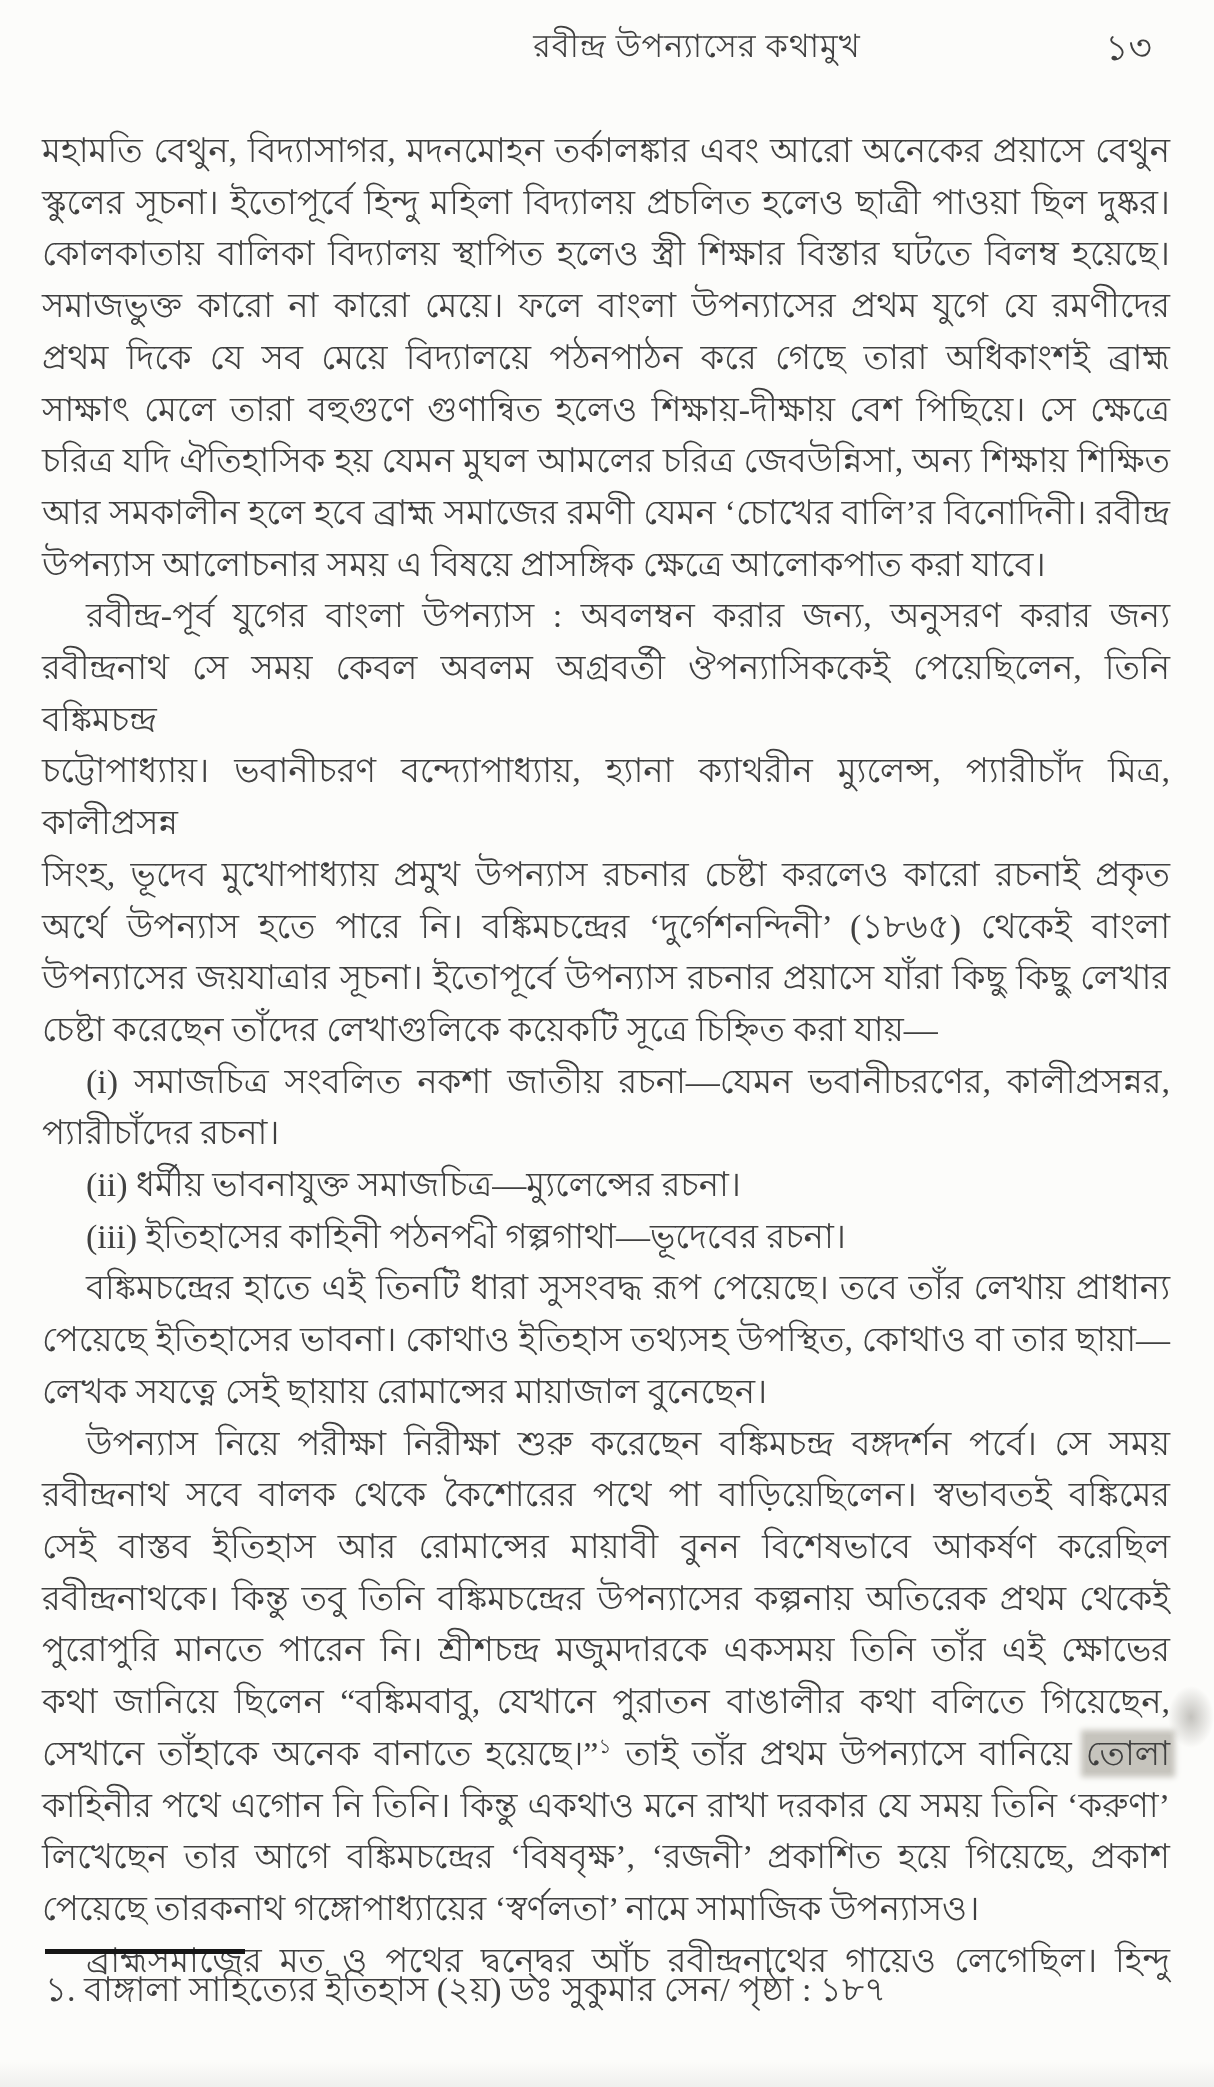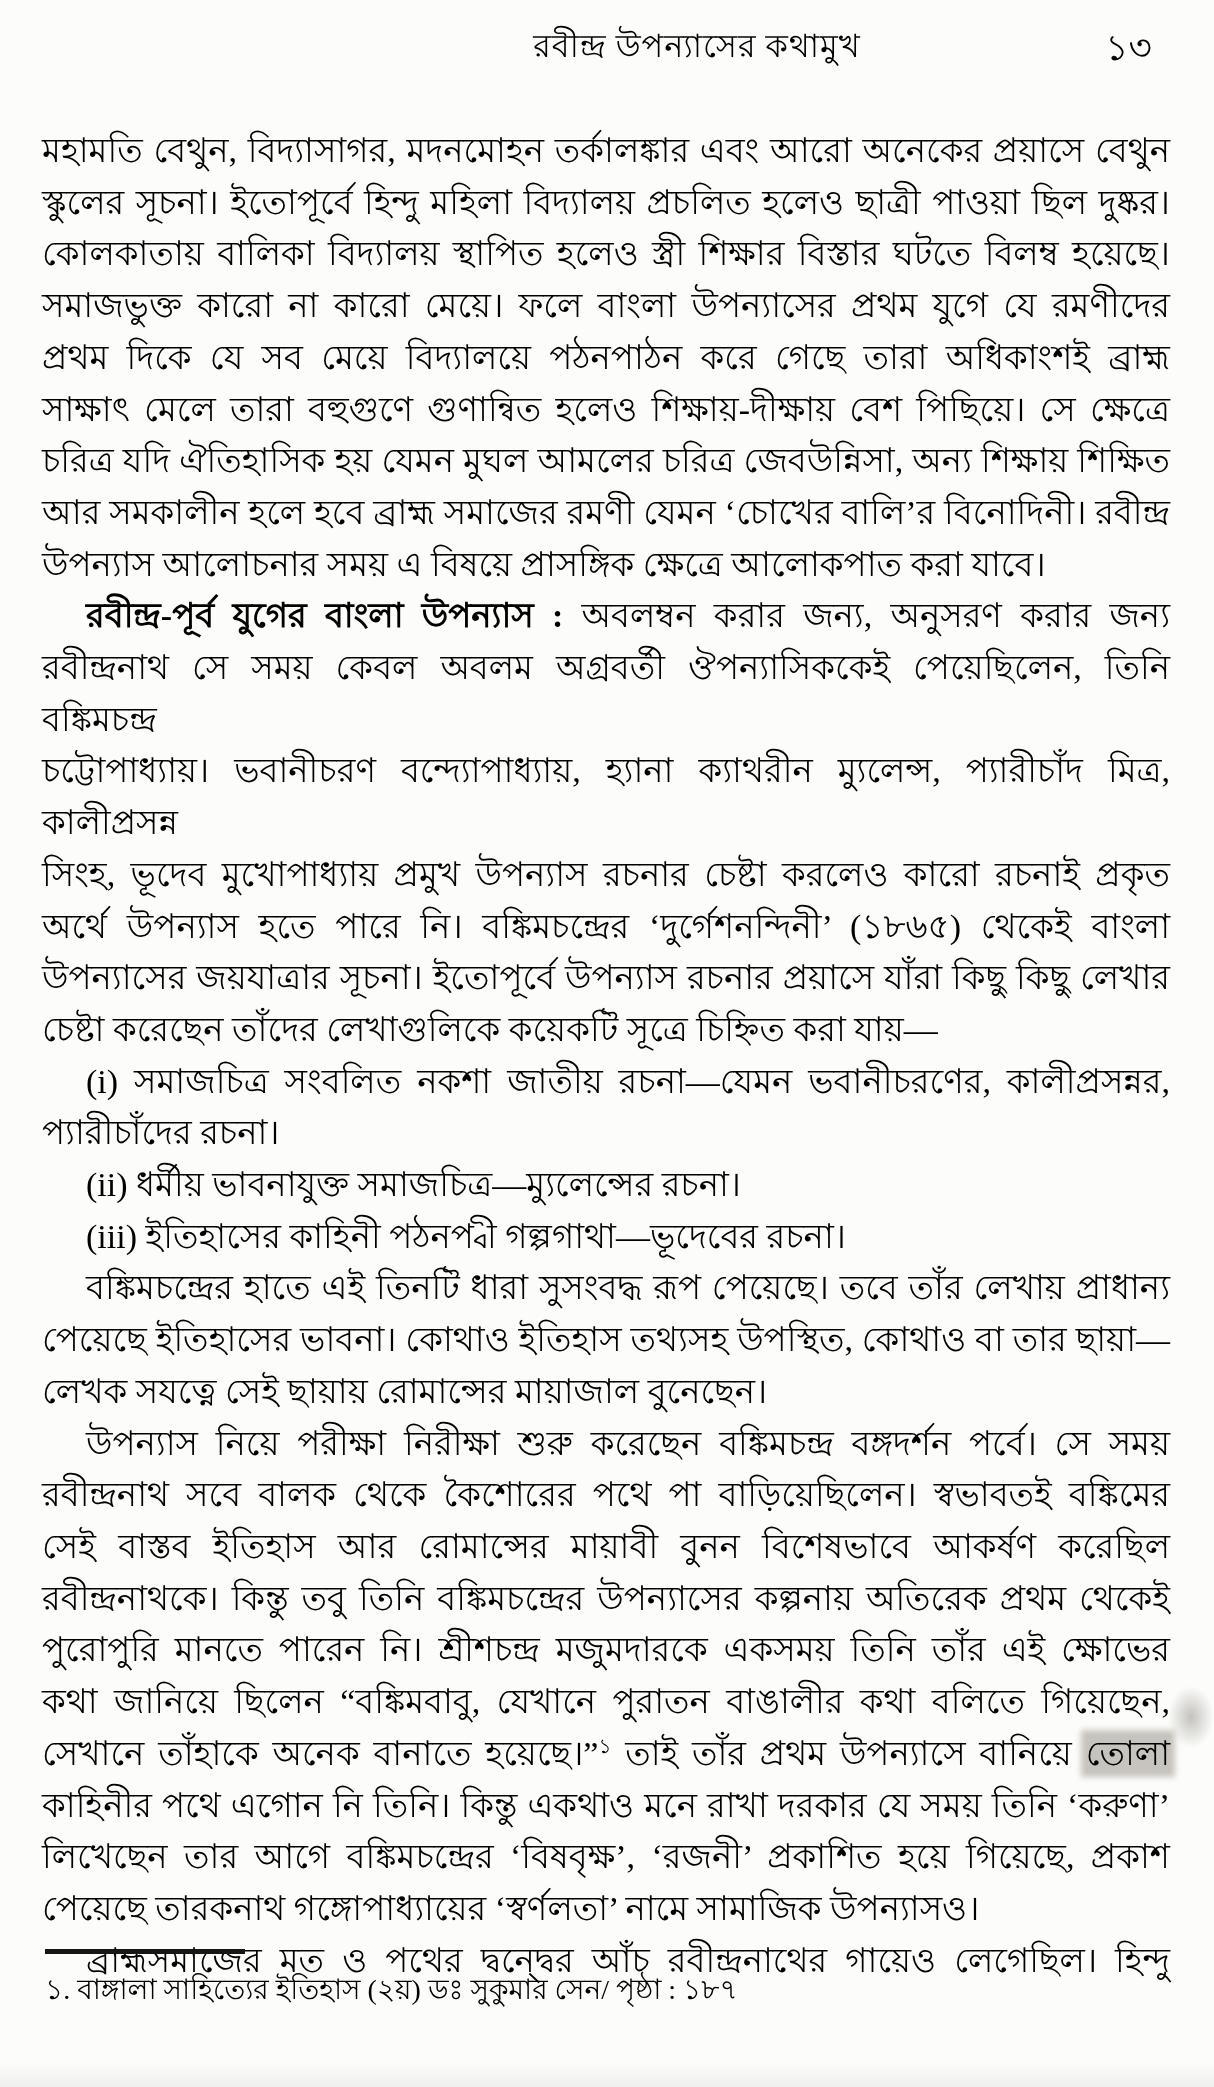--- a/index.html
+++ b/index.html
@@ -1,21 +1,21 @@
 <!DOCTYPE html>
 <html lang="bn"><head>
 <meta charset="utf-8">
 <style>
   html,body{margin:0;padding:0;background:#e8e8e6;}
   .page{
     position:relative;
     width:1214px;height:2087px;
     margin:0 auto;
     background:#fcfcfa;
-    color:#000000;
+    color:#404040;
     font-family:"Liberation Serif","DejaVu Serif",serif;
     overflow:hidden;
   }
   
   .header{
     position:absolute;top:26px;left:180px;right:0;
     text-align:center;font-size:32px;line-height:40px;
     letter-spacing:1px;
   }
   .pageno{
@@ -29,37 +29,37 @@
     margin-top:41px;
   }
   .ln{
     line-height:51.7px;
     text-align:justify;
     text-align-last:justify;
     white-space:normal;
   }
   .ln.end{text-align-last:left;}
   .ln.ind{text-indent:44px;}
-  .b{font-weight:bold;}
+  .b{font-weight:normal;}
   sup.ref{font-size:20px;line-height:0;vertical-align:super;}
   
   .smudge{background:#c6c4bd;box-shadow:0 0 6px 5px #c6c4bd;}
   .edge-smudge{
     position:absolute;right:0;top:1686px;width:46px;height:62px;
     background:radial-gradient(closest-side,#a5a39d,rgba(165,163,157,0));
     opacity:.65;pointer-events:none;
   }
   
   .fnrule{
     position:absolute;left:45px;top:1949px;
     width:200px;height:5px;background:#161616;
   }
   .footnote{
     position:absolute;left:45px;right:44px;top:1968px;
-    font-size:28px;line-height:44px;
+    font-size:34px;line-height:44px;
   }
   
   .scan-shade{
     position:absolute;left:0;right:0;bottom:0;height:26px;
     background:linear-gradient(to bottom,rgba(0,0,0,0),rgba(0,0,0,0.05));
     pointer-events:none;
   }
 </style>
 </head>
 <body>

